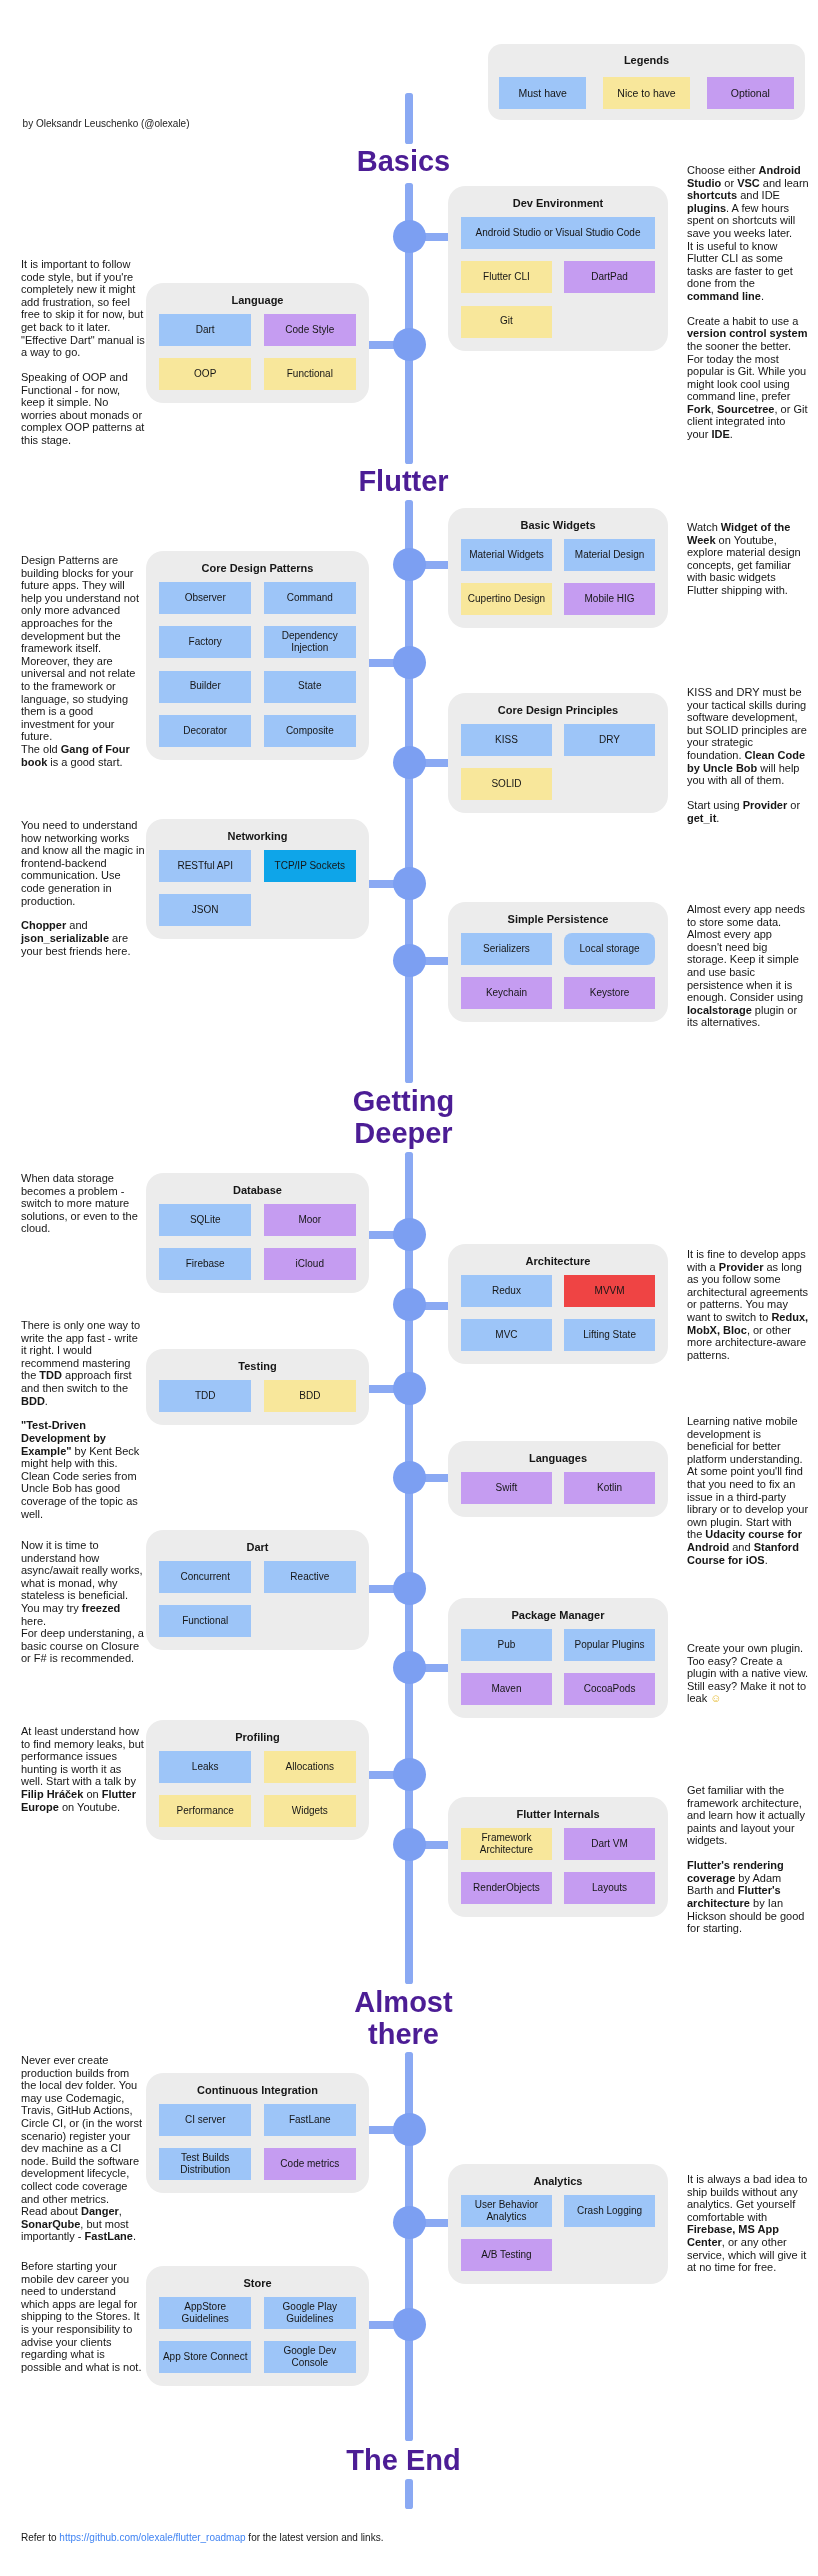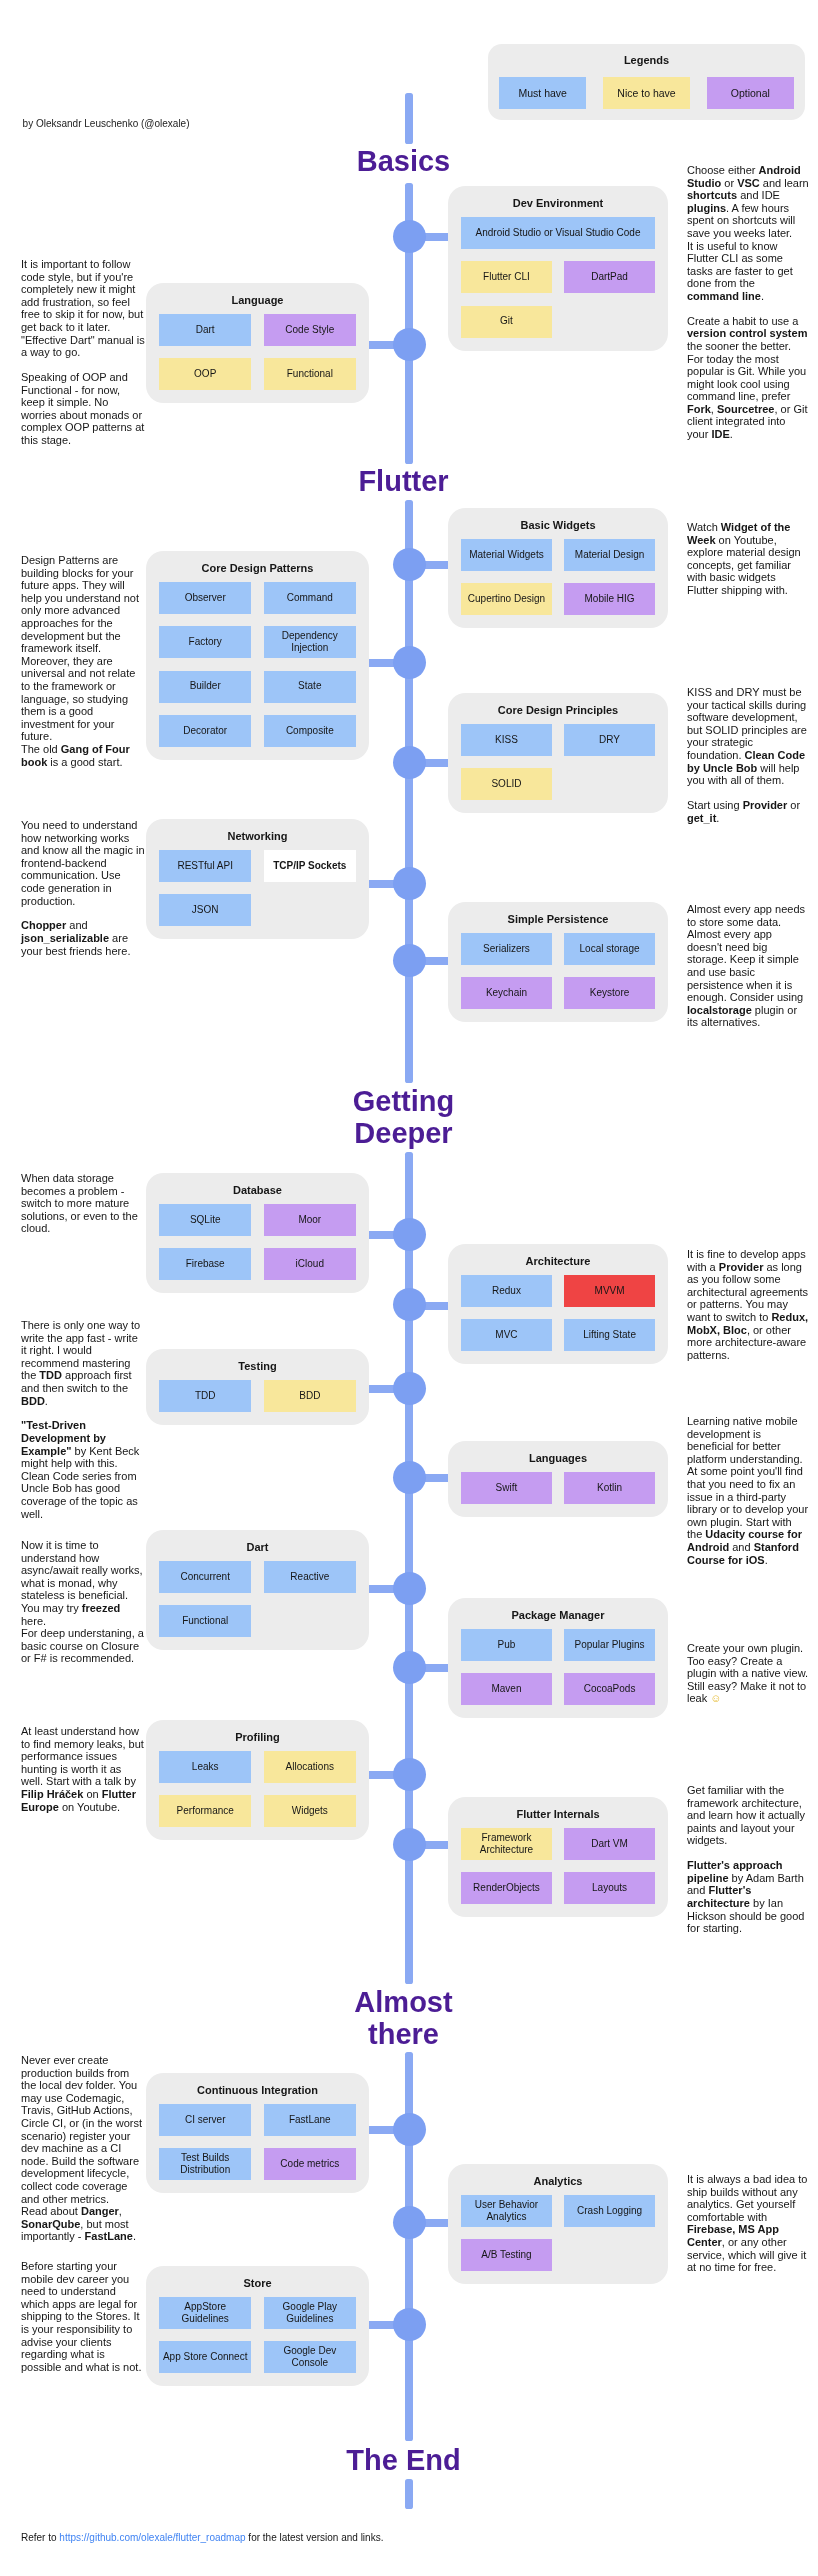--- a/index.html
+++ b/index.html
@@ -161,31 +161,31 @@
           <div class="chip half" style="background: rgb(157, 197, 248);">DRY</div>
         </div>
         <div class="chip-row">
           <div class="chip single" style="background: rgb(248, 231, 155);">SOLID</div>
         </div>
       </div>
       <div class="card" style="left: 146px; top: 819px; width: 223px; background: rgb(236, 236, 236);">
         <div class="card-title">Networking</div>
         <div class="chip-row">
           <div class="chip half" style="background: rgb(157, 197, 248);">RESTful API</div>
-          <div class="chip half" style="background: #ffffff; font-weight: bold;">TCP/IP Sockets</div>
+          <div class="chip half" style="background: #0ea5e9;">TCP/IP Sockets</div>
         </div>
         <div class="chip-row">
           <div class="chip single" style="background: rgb(157, 197, 248);">JSON</div>
         </div>
       </div>
       <div class="card" style="left: 448px; top: 902px; width: 220px; background: rgb(236, 236, 236);">
         <div class="card-title">Simple Persistence</div>
         <div class="chip-row">
           <div class="chip half" style="background: rgb(157, 197, 248);">Serializers</div>
-          <div class="chip half" style="background: rgb(157, 197, 248);">Local storage</div>
+          <div class="chip half" style="background: rgb(157, 197, 248); border-radius: 8px;">Local storage</div>
         </div>
         <div class="chip-row">
           <div class="chip half" style="background: rgb(197, 156, 241);">Keychain</div>
           <div class="chip half" style="background: rgb(197, 156, 241);">Keystore</div>
         </div>
       </div>
       <div class="card" style="left: 146px; top: 1173px; width: 223px; background: rgb(236, 236, 236);">
         <div class="card-title">Database</div>
         <div class="chip-row">
           <div class="chip half" style="background: rgb(157, 197, 248);">SQLite</div>
@@ -342,21 +342,21 @@
 For deep understaning, a basic course on Closure or F# is recommended.</span></p>
       </div>
       <div class="note" style="top: 1642px; left: 687px; width: 122px;">
         <p><span>Create your own plugin. Too easy? Create a plugin with a native view. Still easy? Make it not to leak </span><span style="color: rgb(229, 185, 46);">☺</span></p>
       </div>
       <div class="note" style="top: 1725px; left: 21px; width: 124px;">
         <p><span>At least understand how to find memory leaks, but performance issues hunting is worth it as well. Start with a talk by </span><b>Filip Hráček</b><span> on </span><b>Flutter Europe</b><span> on Youtube.</span></p>
       </div>
       <div class="note" style="top: 1784px; left: 687px; width: 122px;">
         <p><span>Get familiar with the framework architecture, and learn how it actually paints and layout your widgets.</span></p>
-        <p><b>Flutter's approach pipeline</b><span> by Adam Barth and </span><b>Flutter's architecture</b><span> by Ian Hickson should be good for starting.</span></p>
+        <p><b>Flutter's rendering coverage</b><span> by Adam Barth and </span><b>Flutter's architecture</b><span> by Ian Hickson should be good for starting.</span></p>
       </div>
       <div class="note" style="top: 2054px; left: 21px; width: 124px;">
         <p><span>Never ever create production builds from the local dev folder. You may use Codemagic, Travis, GitHub Actions, Circle CI, or (in the worst scenario) register your dev machine as a CI node. Build the software development lifecycle, collect code coverage and other metrics.
 Read about </span><b>Danger</b><span>, </span><b>SonarQube</b><span>, but most importantly - </span><b>FastLane</b><span>.</span></p>
       </div>
       <div class="note" style="top: 2173px; left: 687px; width: 122px;">
         <p><span>It is always a bad idea to ship builds without any analytics. Get yourself comfortable with </span><b>Firebase, MS App Center</b><span>, or any other service, which will give it at no time for free.</span></p>
       </div>
       <div class="note" style="top: 2260px; left: 21px; width: 124px;">
         <p><span>Before starting your mobile dev career you need to understand which apps are legal for shipping to the Stores. It is your responsibility to advise your clients regarding what is possible and what is not.</span></p>

